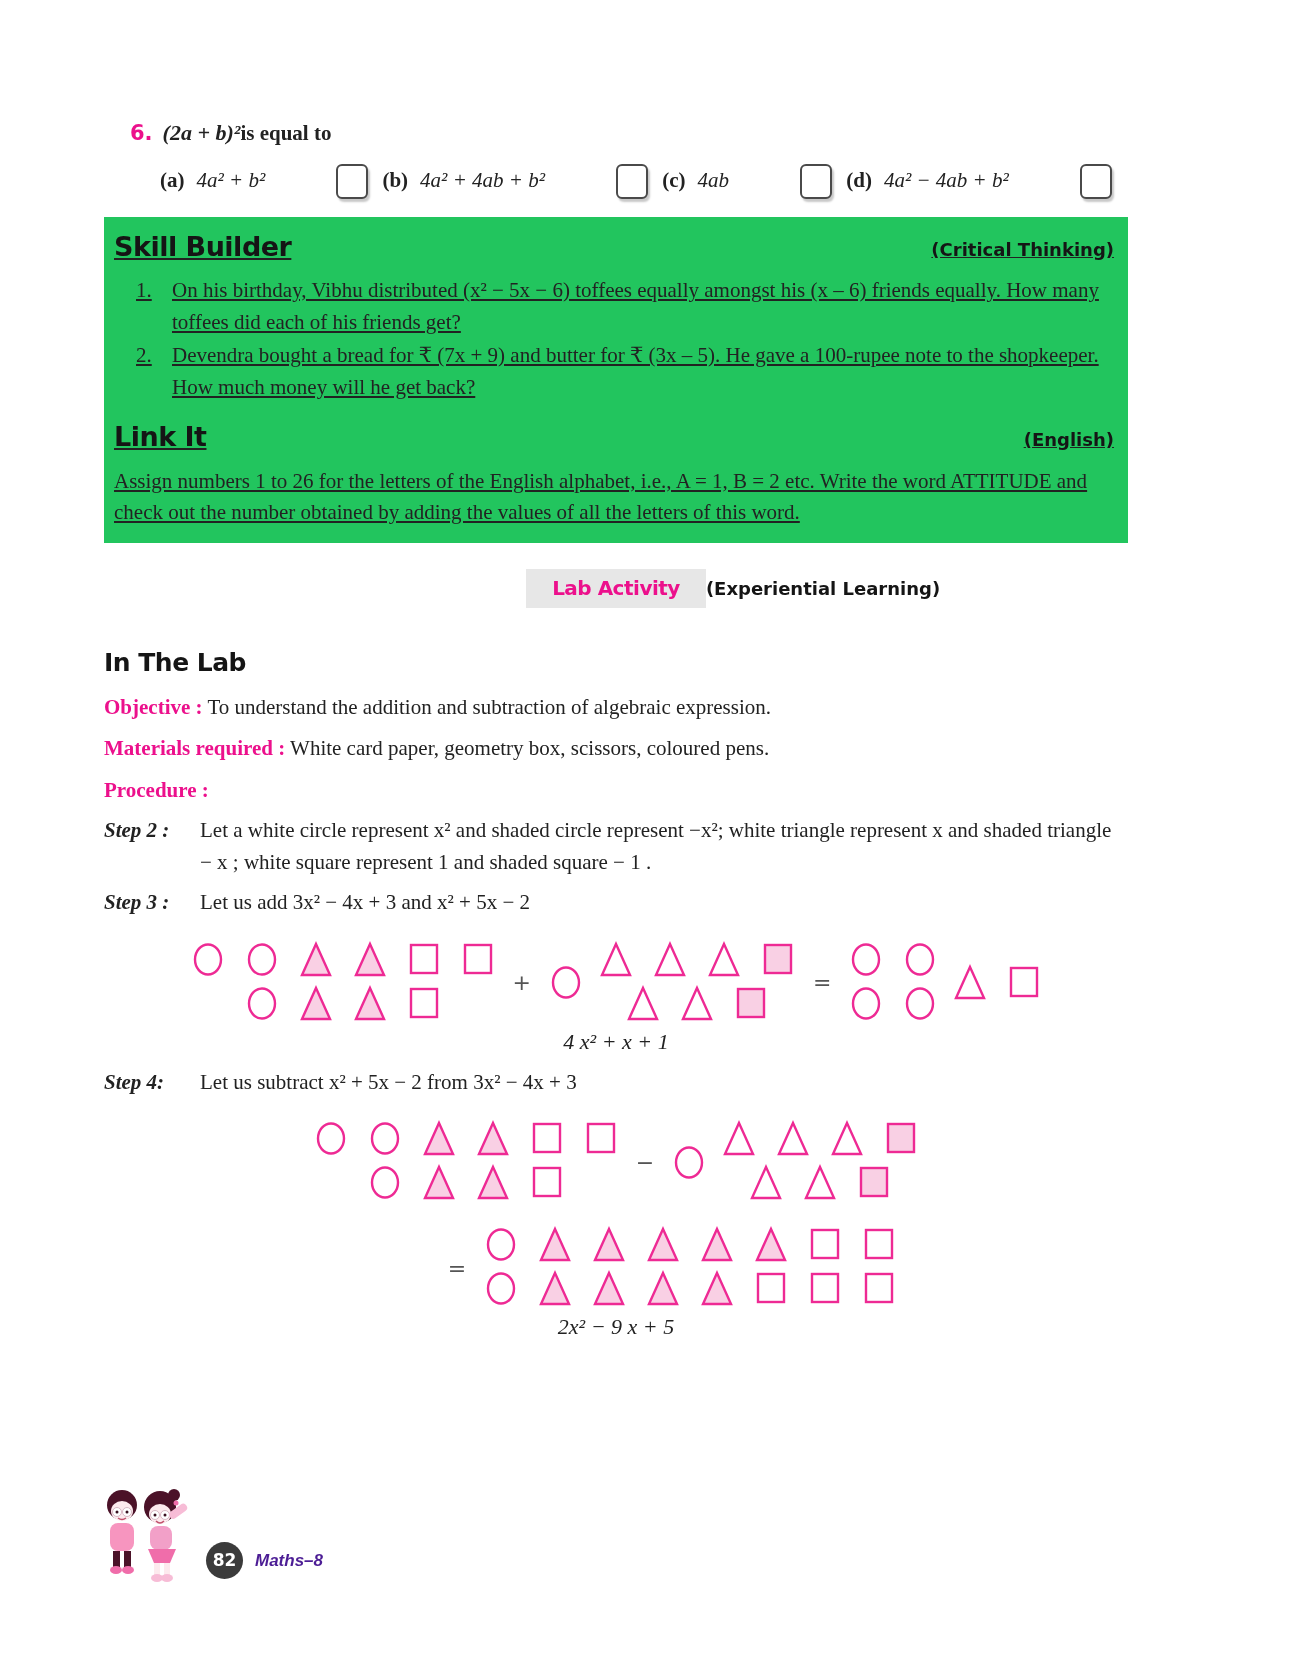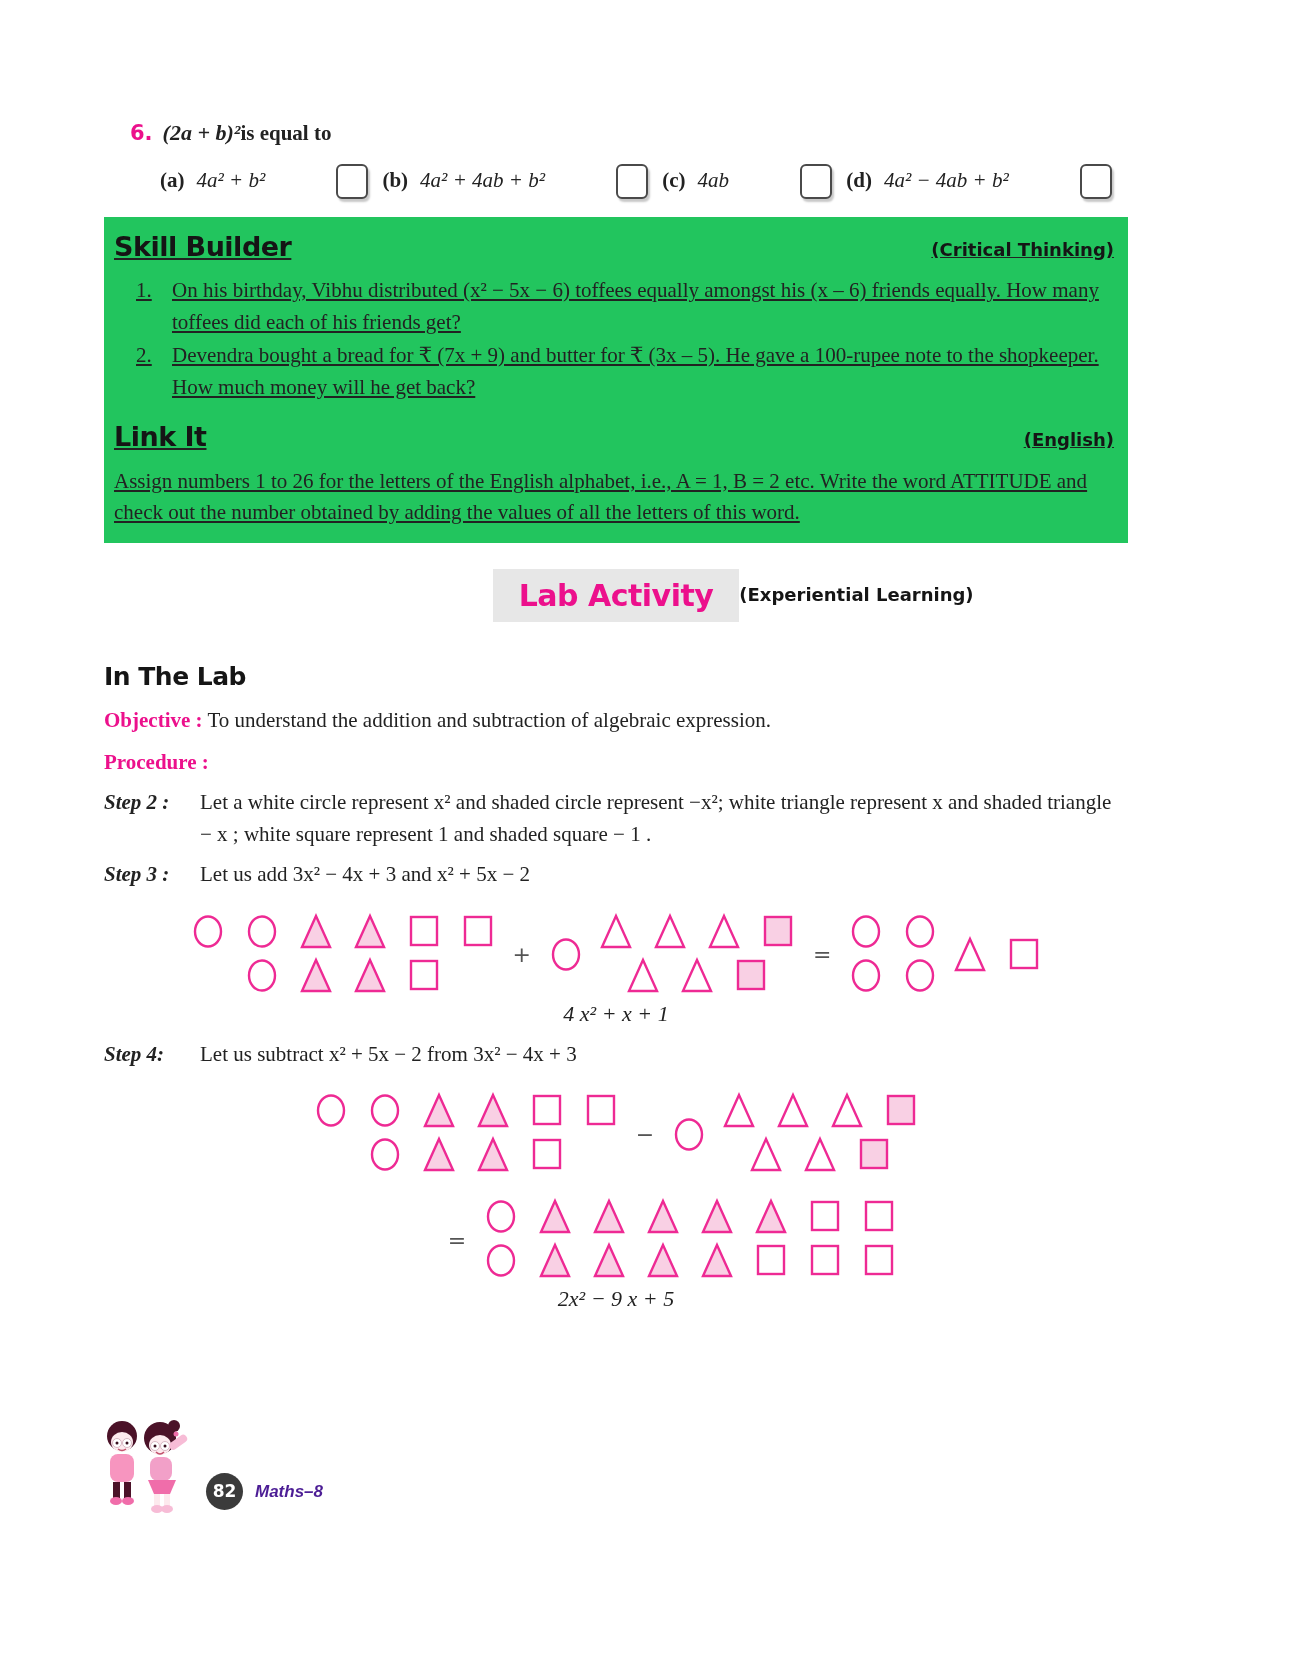--- a/index.html
+++ b/index.html
@@ -32,21 +32,21 @@
   .sb-item{display:flex;gap:12px;margin:2px 0 2px 22px;}
   .sb-num{flex:0 0 24px;}
   .li-text{flex:1;}
   .link-head{margin-top:14px;}
   .link-para{margin-top:8px;}
 
   
   .lab-banner{display:flex;align-items:center;margin-top:26px;}
   .lab-banner .side{flex:1;}
   .lab-box{background:#e7e7e7;padding:4px 26px;}
-  .lab-title{font-family:"DejaVu Sans",sans-serif;font-weight:800;font-size:30px;color:#ec108c;letter-spacing:-0.5px;}
+  .lab-title{font-family:"DejaVu Sans",sans-serif;font-weight:800;font-size:20px;color:#ec108c;letter-spacing:-0.5px;}
   .lab-tag-side{flex:1;text-align:left;}
 
   
   .inthelab-title{font-family:"DejaVu Sans",sans-serif;font-weight:800;font-size:25px;color:#151515;margin-top:36px;letter-spacing:-0.5px;}
   .label-line{margin-top:10px;}
   .pink-label{color:#ec108c;font-weight:bold;}
   .step{display:flex;margin-top:9px;}
   .step-label{flex:0 0 96px;font-weight:bold;font-style:italic;}
   .step-text{flex:1;}
 
@@ -54,21 +54,21 @@
   .diagram{display:flex;justify-content:center;align-items:stretch;gap:16px;margin-top:22px;min-height:84px;}
   .dg-group{display:flex;flex-direction:column;gap:7px;align-items:center;}
   .dg-group.vcenter{justify-content:center;}
   .dg-row{display:flex;gap:20px;align-items:flex-end;}
   .dg-op{align-self:center;font-size:22px;color:#555;font-family:"DejaVu Sans",sans-serif;padding:0 2px;}
   .dg-shape{display:inline-block;line-height:0;}
   .dg-caption{text-align:center;font-style:italic;font-size:22px;color:#222;}
   .shift-right{transform:translateX(55px);}
 
   
-  .footer{position:absolute;left:98px;top:1412px;display:flex;align-items:flex-end;gap:12px;}
+  .footer{position:absolute;left:98px;top:1481px;display:flex;align-items:flex-end;gap:12px;}
   .page-circle{width:37px;height:37px;border-radius:50%;background:#3b3b3b;color:#fff;
     display:flex;align-items:center;justify-content:center;
     font-family:"DejaVu Sans",sans-serif;font-weight:800;font-size:17px;margin-bottom:6px;}
   .book-name{font-family:"Liberation Sans","DejaVu Sans",sans-serif;font-style:italic;font-weight:bold;
     font-size:17px;color:#4c1d95;margin-bottom:12px;}
 </style>
 </head>
 <body>
 
 <div class="wrapper">
@@ -138,20 +138,24 @@
     <span class="lab-tag-side">
       <span class="head-tag">(Experiential Learning)</span>
     </span>
   </div>
 
   <div class="inthelab-title">In The Lab</div>
 
   <div class="label-line">
     <span class="pink-label">Objective :</span>
     <span>To understand the addition and subtraction of algebraic expression.</span>
+  </div>
+  <div class="label-line">
+    <span class="pink-label">Materials required :</span>
+    <span>White card paper, geometry box, scissors, coloured pens.</span>
   </div>
   <div class="label-line">
     <span class="pink-label">Procedure :</span>
   </div>
 
   <div class="step">
     <span class="step-label">Step 2 :</span>
     <span class="step-text">Let a white circle represent x² and shaded circle represent −x²; white triangle represent x and shaded triangle − x ; white square represent 1 and shaded square − 1 .</span>
   </div>
   <div class="step">

